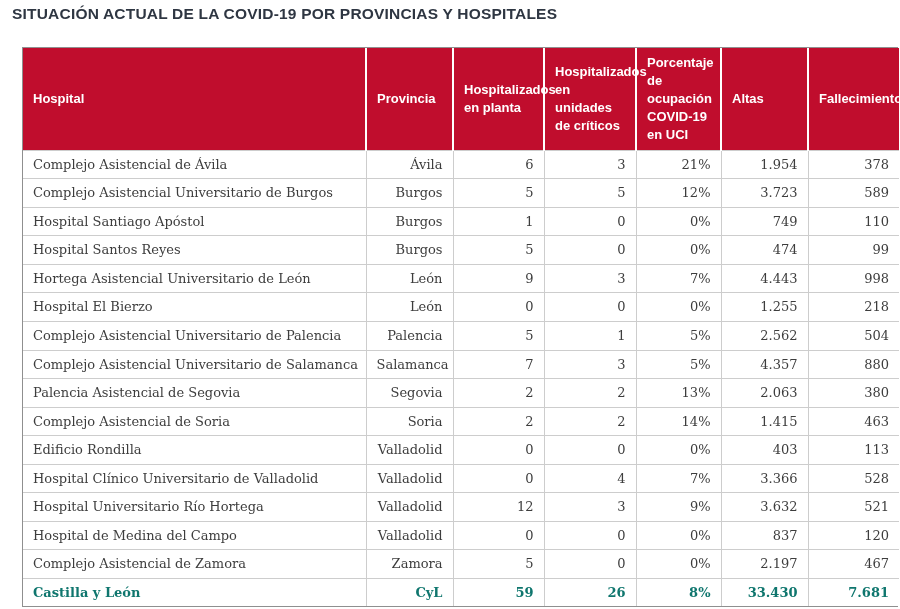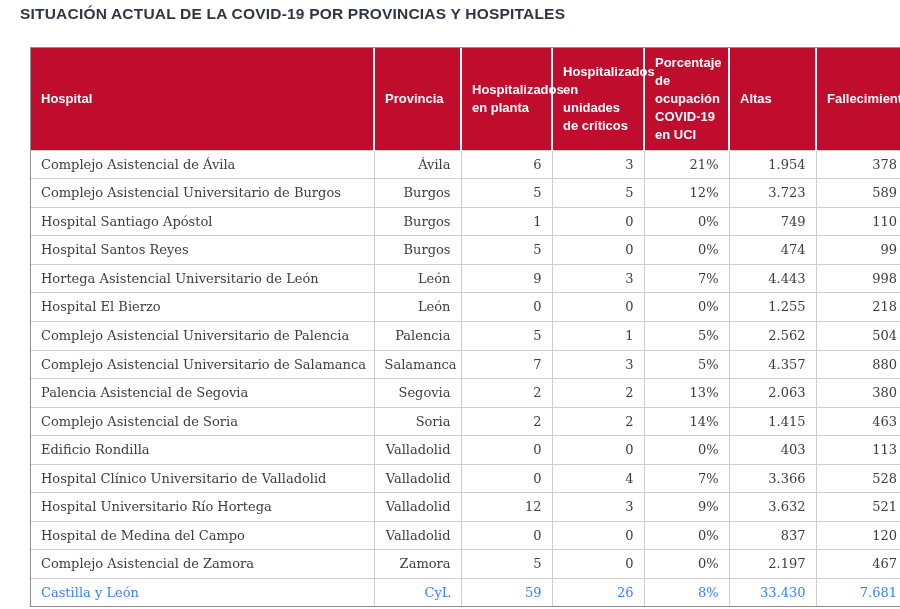--- a/index.html
+++ b/index.html
@@ -7,21 +7,21 @@
     padding: 0;
     background: #ffffff;
   }
   body {
     width: 900px;
     height: 609px;
     font-family: "Liberation Sans", sans-serif;
     overflow: hidden;
   }
   .page {
-    padding: 5px 12px 0 20px;
+    padding: 5px 12px 0 12px;
   }
   .page-title {
     margin: 0;
     font-size: 15.5px;
     line-height: 1.1;
     font-weight: 700;
     color: #2e3642;
     letter-spacing: 0.2px;
     font-family: "Liberation Sans", sans-serif;
   }
@@ -67,22 +67,22 @@
     line-height: 1.35;
     border: 1px solid #cdcdcd;
     height: 28px;
     box-sizing: border-box;
     vertical-align: middle;
     overflow: hidden;
     white-space: nowrap;
   }
   tbody td.num { text-align: right; }
   tbody tr.total-row td {
-    font-weight: 400;
-    color: #3b82f6;
+    font-weight: 700;
+    color: #0f766e;
   }
 </style>
 </head>
 <body>
 
 <div class="page">
   <h1 class="page-title">SITUACIÓN ACTUAL DE LA COVID-19 POR PROVINCIAS Y HOSPITALES</h1>
 
   <div class="table-wrap">
     <table>

